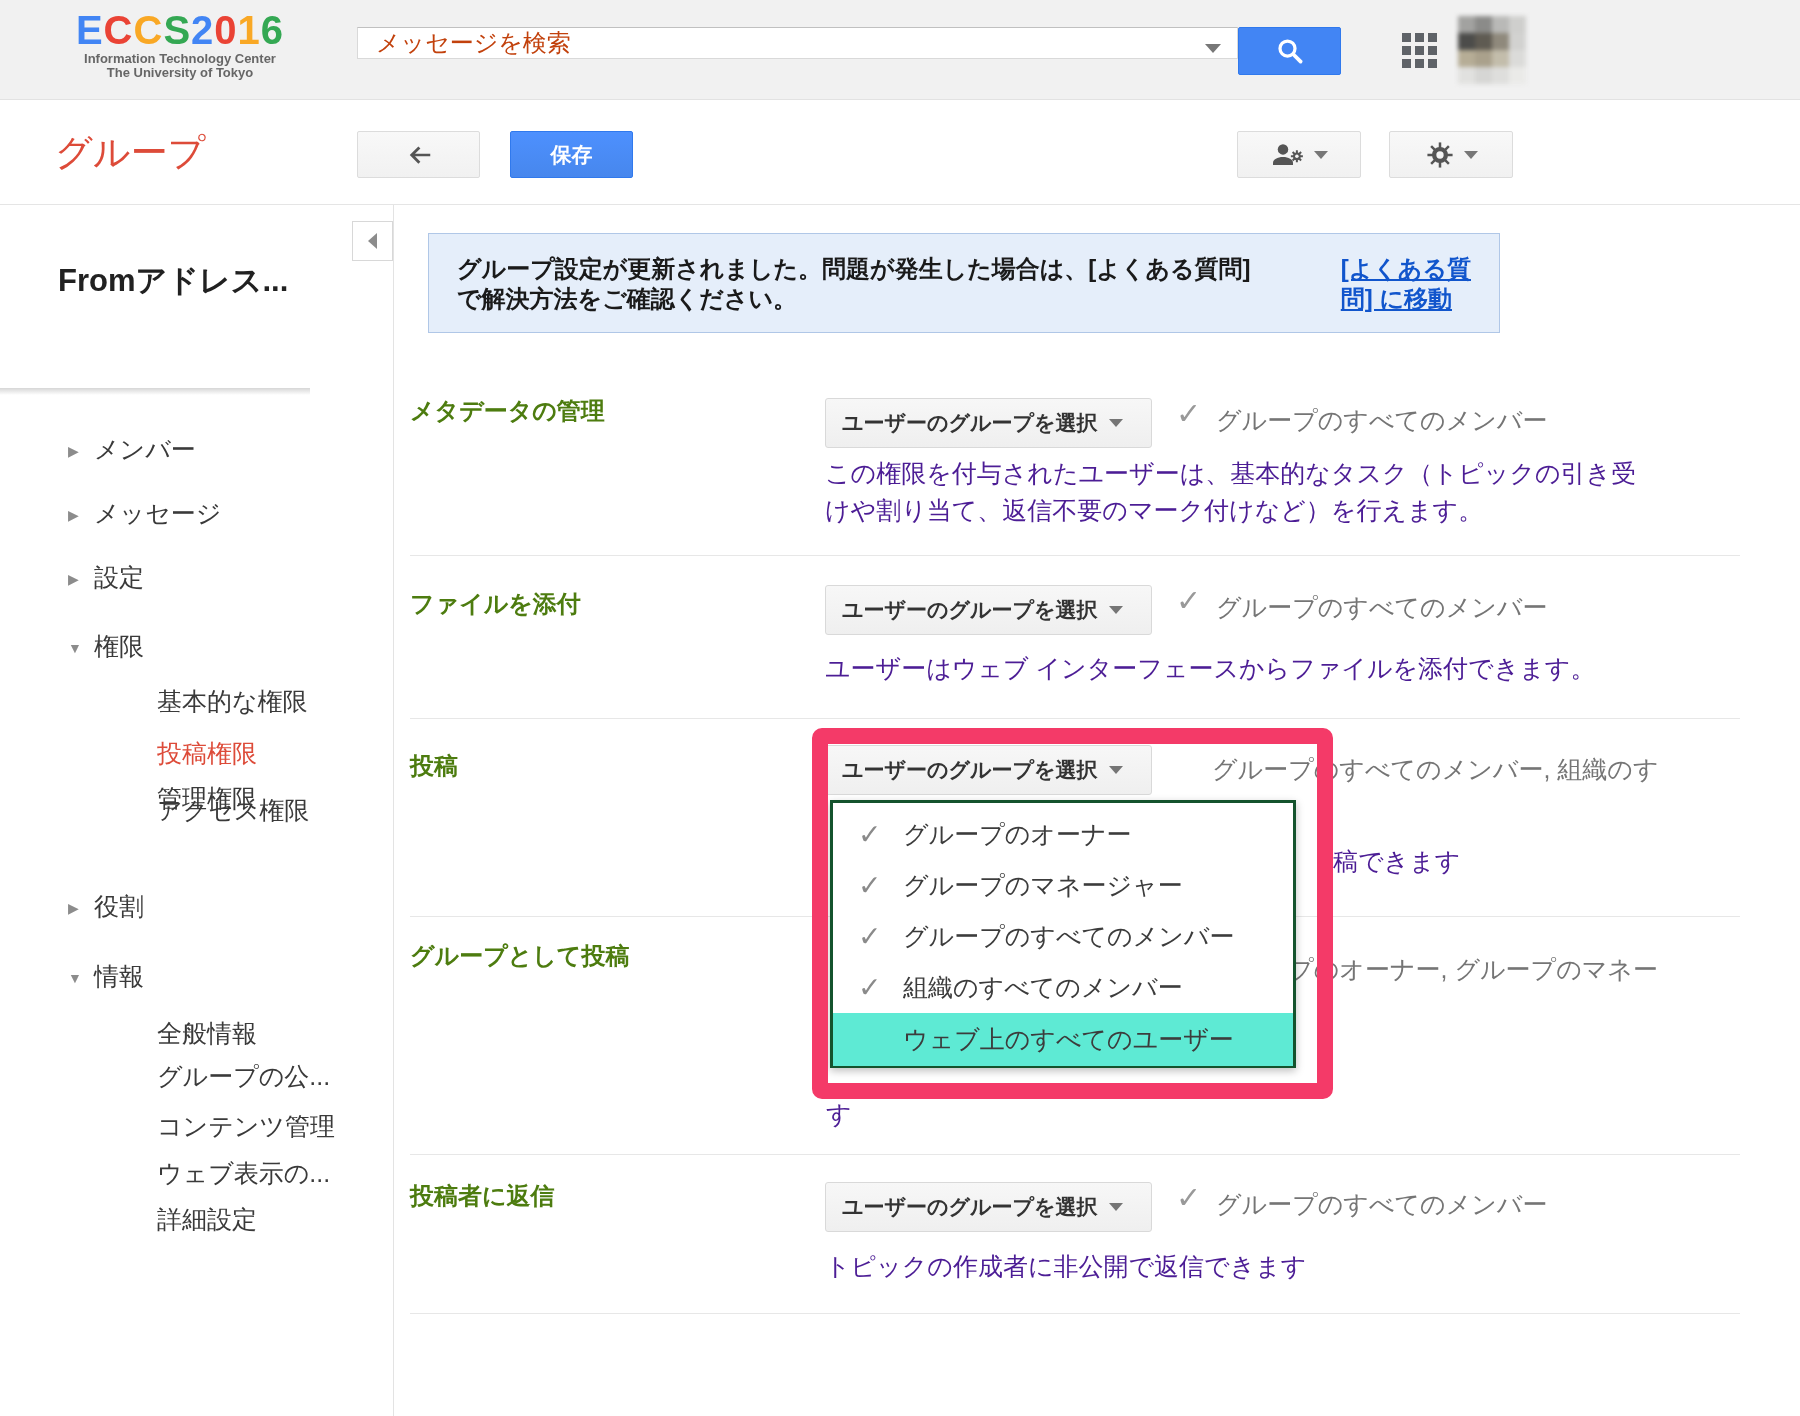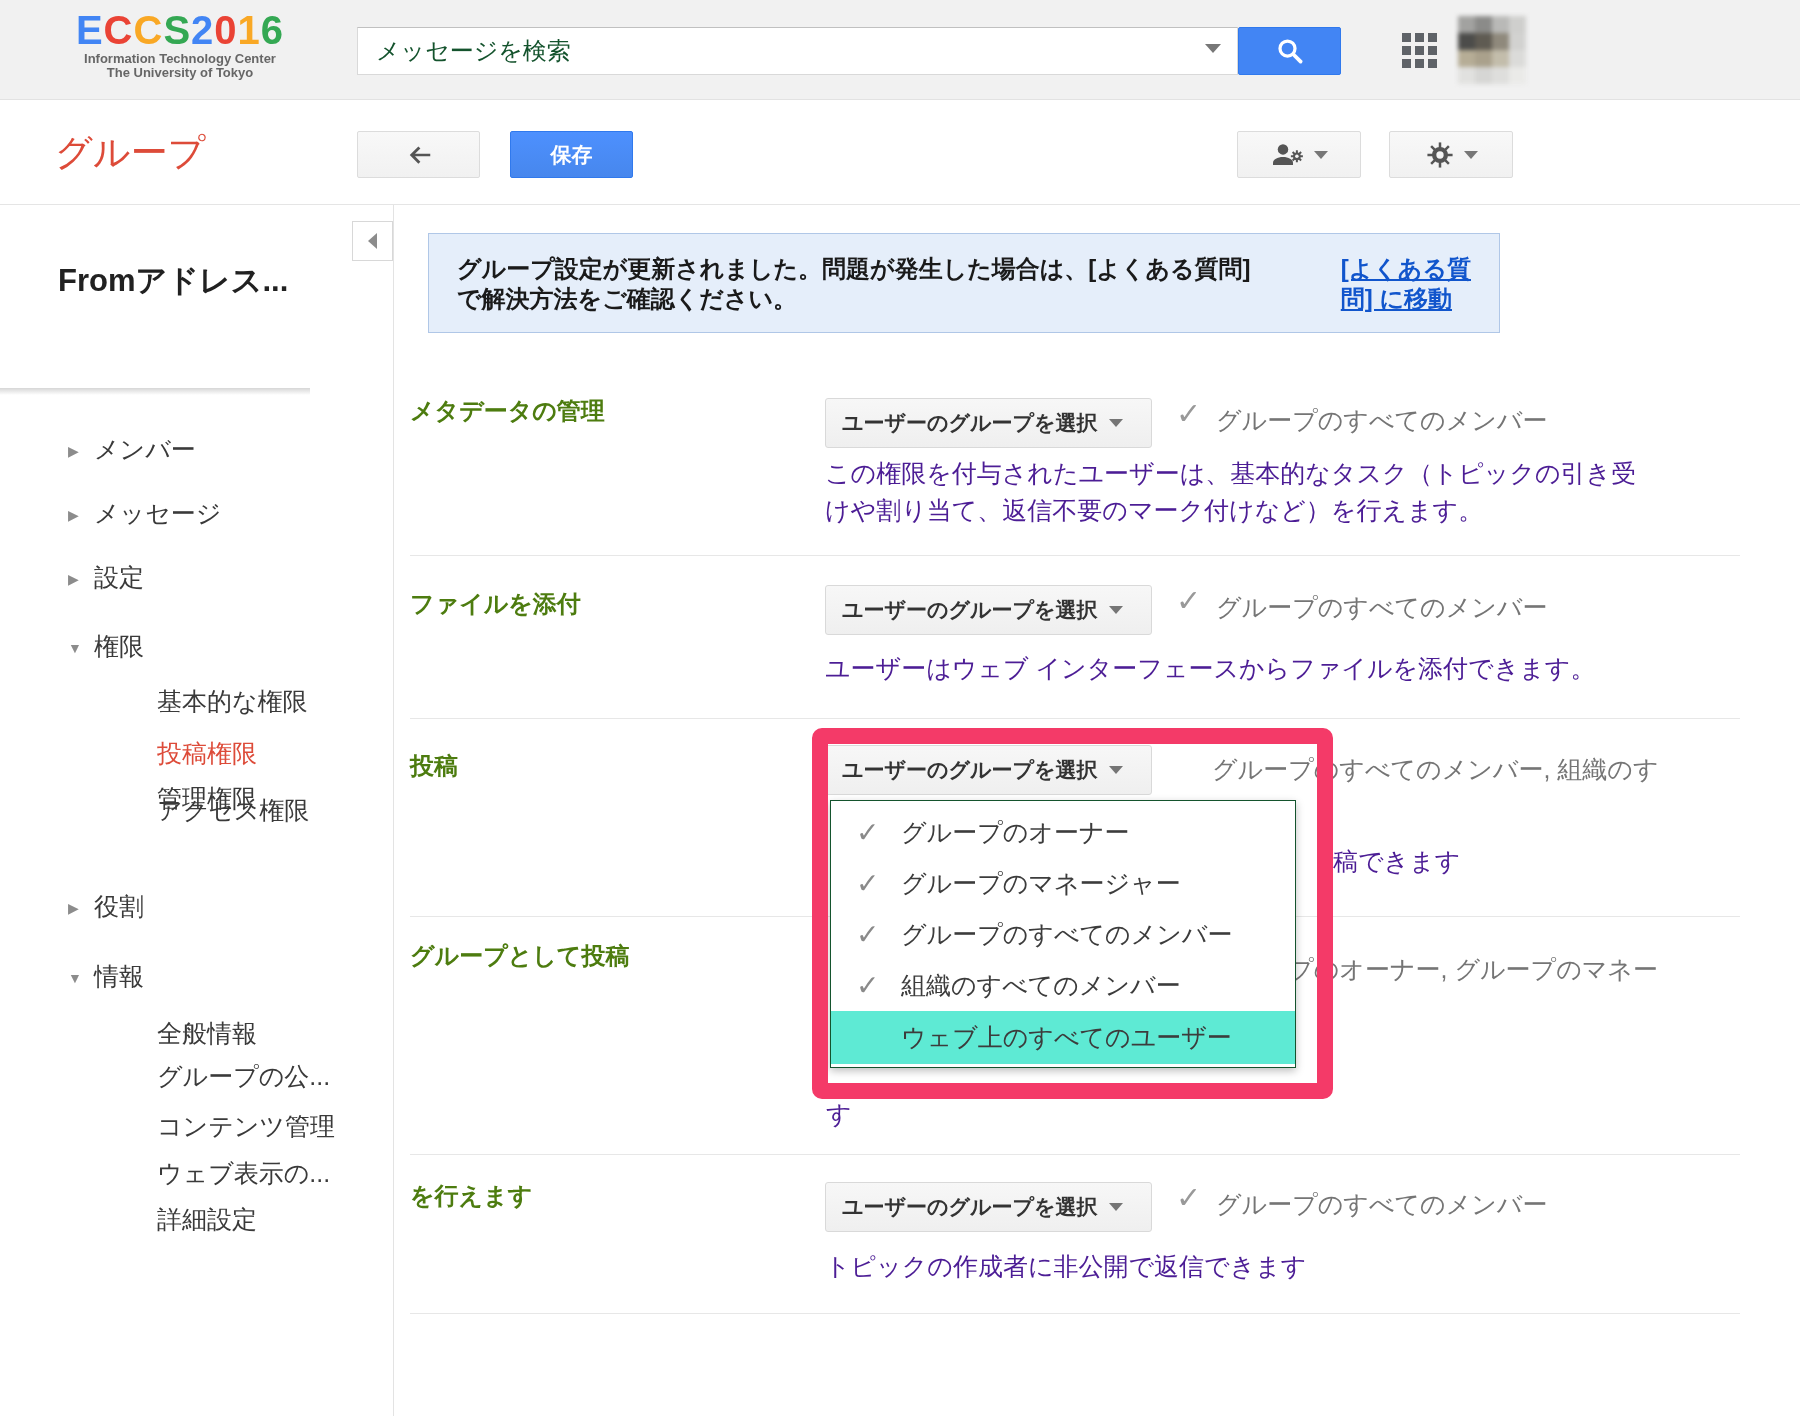--- a/index.html
+++ b/index.html
@@ -6,22 +6,22 @@
   html,body { background:#fff; }
   body { font-family:"Liberation Sans","DejaVu Sans",sans-serif; }
   #app { position:relative; width:1800px; height:1416px; background:#fff; overflow:hidden; }
 
   
   .header { position:absolute; left:0; top:0; width:1800px; height:100px; background:#f1f1f1; border-bottom:1px solid #e2e2e2; }
   .logo { position:absolute; left:55px; top:8px; width:250px; text-align:center; cursor:pointer; }
   .logo-line { font-size:40px; font-weight:bold; letter-spacing:1px; line-height:44px; }
   .lb{color:#4285f4}.lr{color:#ea4335}.lo{color:#f9a825}.lg{color:#34a853}
   .logo-sub { font-size:13px; color:#666; line-height:14px; font-weight:bold; }
-  .search-input { position:absolute; left:357px; top:27px; width:881px; height:48px; background:#fff;
-      border:1px solid #d9d9d9; border-top:1px solid #c0c0c0; font-size:24px; color:#14532d;
+  .search-input { position:absolute; left:357px; top:27px; width:881px; height:32px; background:#fff;
+      border:1px solid #d9d9d9; border-top:1px solid #c0c0c0; font-size:24px; color:#c2410c;
       padding:0 32px 0 18px; display:flex; align-items:center; }
   .search-caret { position:absolute; left:1205px; top:44px; width:0; height:0;
       border-left:8px solid transparent; border-right:8px solid transparent; border-top:9px solid #777; }
   .search-btn { position:absolute; left:1238px; top:27px; width:103px; height:48px; background:#4285f4;
       border:1px solid #3079ed; border-radius:2px; display:flex; align-items:center; justify-content:center; cursor:pointer; }
   .apps-grid { position:absolute; left:1402px; top:33px; width:36px; height:36px; display:grid;
       grid-template-columns:repeat(3,9px); grid-template-rows:repeat(3,9px); gap:4px; cursor:pointer; }
   .apps-grid span { background:#5f6368; }
   .avatar { position:absolute; left:1458px; top:16px; width:68px; height:68px; display:grid;
       grid-template-columns:repeat(4,1fr); grid-template-rows:repeat(4,1fr); filter:blur(2px); cursor:pointer; }
@@ -66,21 +66,21 @@
   .dropdown .dd-label { font-size:21px; font-weight:bold; color:#333; padding-left:16px; white-space:nowrap; }
   .dd-caret { margin-left:12px; width:0; height:0; border-left:7px solid transparent; border-right:7px solid transparent; border-top:8px solid #757575; }
 
   .check { position:absolute; font-size:30px; font-weight:bold; color:#999; z-index:1; }
   .check::before { content:"\2713"; }
   .summary { position:absolute; font-size:25px; color:#757575; white-space:nowrap; z-index:1; }
   .desc { position:absolute; left:825px; font-size:25px; color:#4c1d95; line-height:37px; white-space:nowrap; z-index:1; }
 
   
   .menu { position:absolute; left:830px; top:800px; width:466px; height:268px; background:#fff;
-      border:1px solid #14532d; box-shadow:0 3px 8px rgba(0,0,0,0.25); z-index:5; padding-top:6px; }
+      border:3px solid #14532d; box-shadow:0 3px 8px rgba(0,0,0,0.25); z-index:5; padding-top:6px; }
   .menu-item { position:relative; height:51px; display:flex; align-items:center; cursor:pointer; }
   .menu-item.hl { background:#5eead4; height:53px; }
   .menu-check { width:45px; margin-left:25px; font-size:28px; font-weight:bold; color:#8a8a8a; }
   .menu-check.on::before { content:"\2713"; }
   .menu-label { font-size:25px; color:#3c3c3c; white-space:nowrap; }
 
   
   .pink-box { position:absolute; left:812px; top:728px; width:521px; height:371px;
       border:16px solid #f43a68; border-radius:10px; z-index:8; pointer-events:none; }
 </style>
@@ -240,21 +240,21 @@
   </div>
   <div class="summary" style="left:1212px; top:753px">グループのすべてのメンバー, 組織のす</div>
   <div class="desc" style="left:1333px; top:843px">稿できます</div>
   <div class="divider" style="top:916px"></div>
 
   <div class="row-label" style="top:940px">グループとして投稿</div>
   <div class="summary" style="left:1212px; top:953px">グループのオーナー, グループのマネー</div>
   <div class="desc" style="left:826px; top:1096px">す</div>
   <div class="divider" style="top:1154px"></div>
 
-  <div class="row-label" style="top:1180px">を行えます</div>
+  <div class="row-label" style="top:1180px">投稿者に返信</div>
   <div class="dropdown" style="top:1182px">
     <span class="dd-label">ユーザーのグループを選択</span>
     <span class="dd-caret"></span>
   </div>
   <span class="check" style="left:1176px; top:1180px"></span>
   <div class="summary" style="left:1216px; top:1188px">グループのすべてのメンバー</div>
   <div class="desc" style="top:1248px">トピックの作成者に非公開で返信できます</div>
   <div class="divider" style="top:1313px"></div>
 
   <div class="menu">

